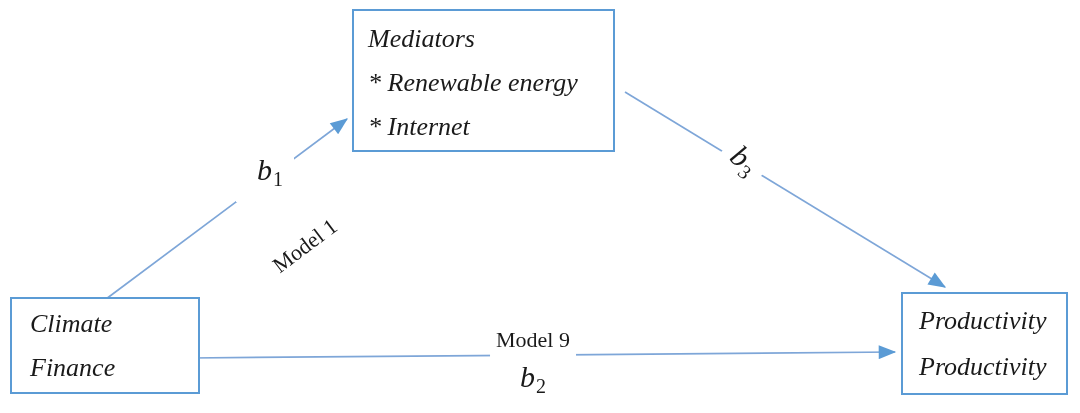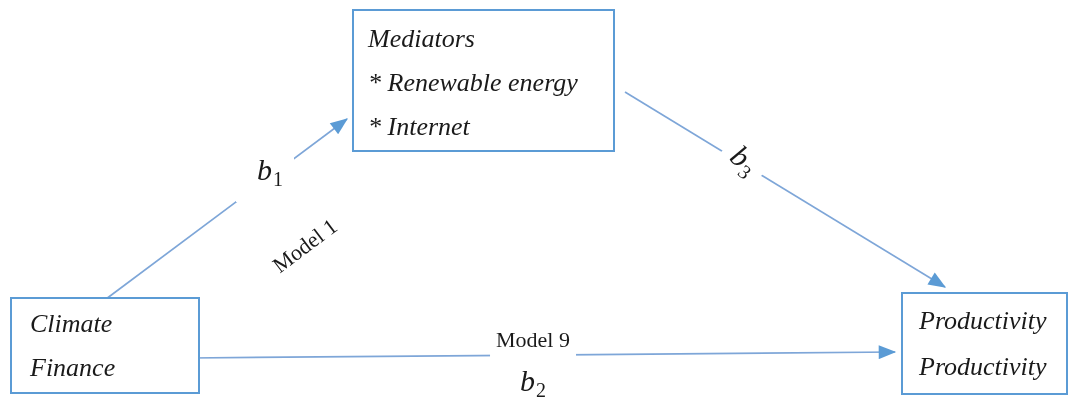--- a/index.html
+++ b/index.html
@@ -99,21 +99,21 @@
     left: 533px; top: 325px;
     transform: translateX(-50%);
     text-align: center;
     padding: 0 6px;
   }
   .model2-text {
     font-size: 22px;
     line-height: 30px;
     display: block;
   }
-  .label-model2-b2 .coef { line-height: 52px; }
+  .label-model2-b2 .coef { line-height: 44px; }
 </style>
 </head>
 <body>
 
 <div class="canvas">
 
   <svg class="connector-layer" viewBox="0 0 1080 413" xmlns="http://www.w3.org/2000/svg">
     <defs>
       <marker id="arrow" markerUnits="userSpaceOnUse" markerWidth="19" markerHeight="14" viewBox="0 0 10 8" refX="9.3" refY="4" orient="auto">
         <path class="arrowhead-marker" d="M0,0 L10,4 L0,8 z"></path>

